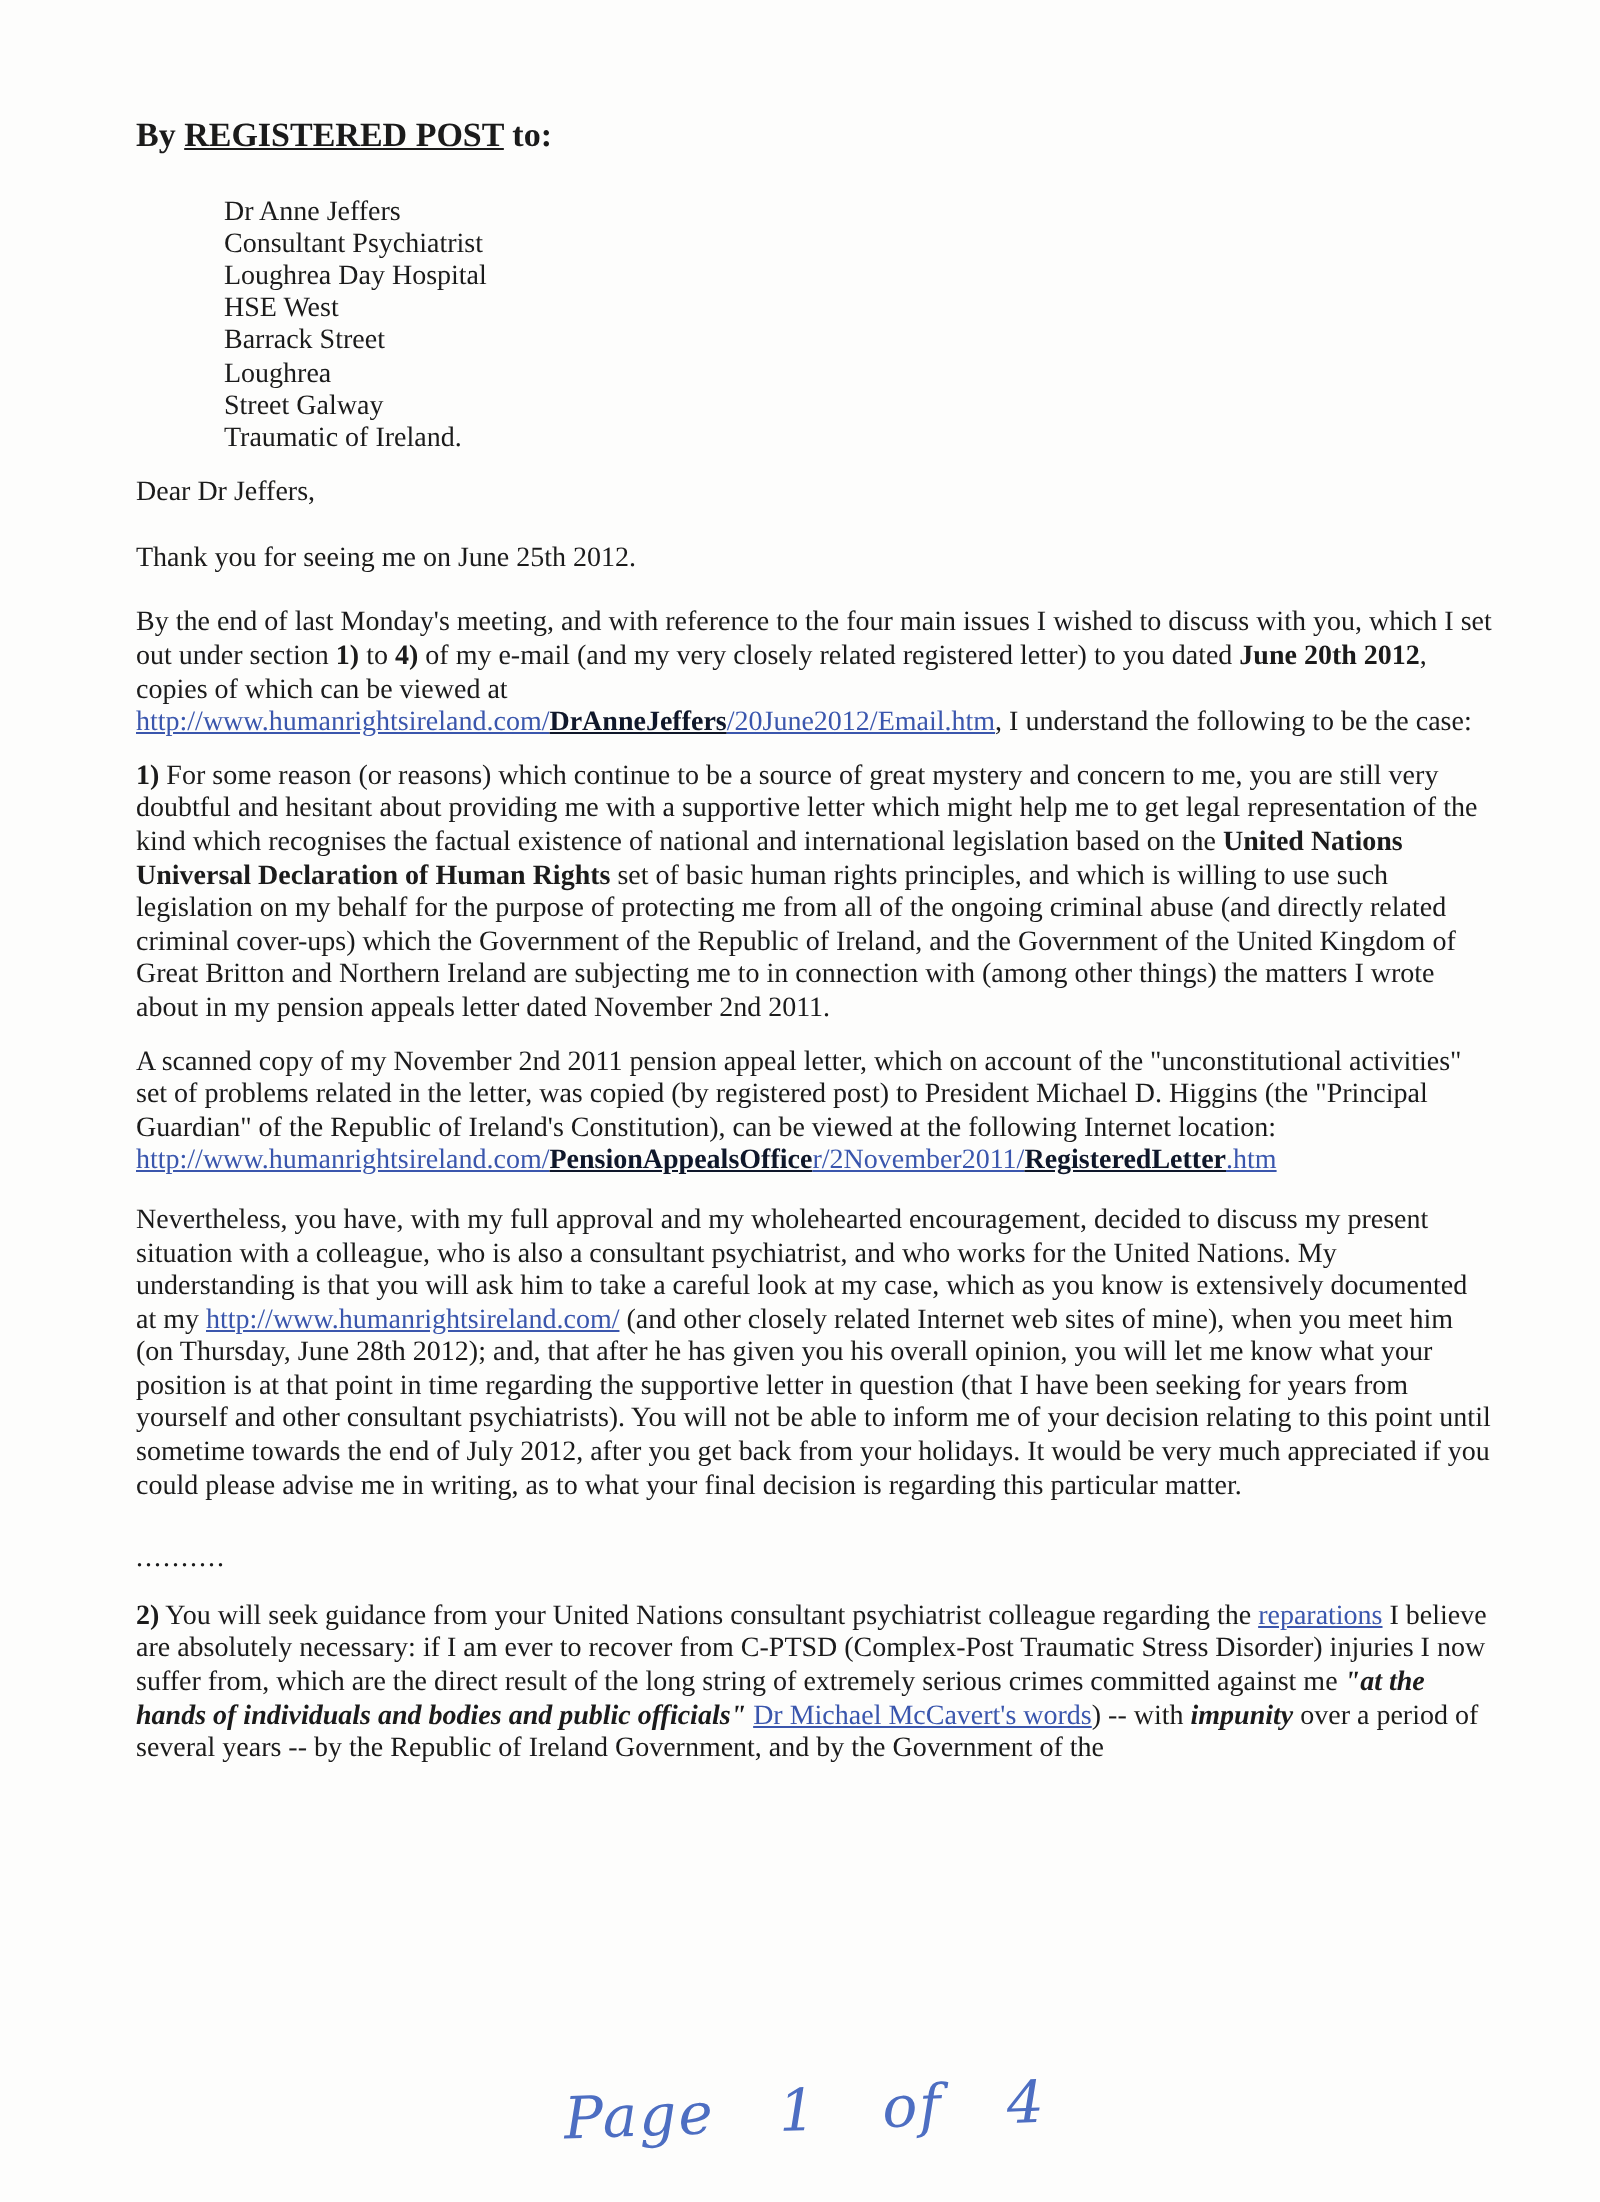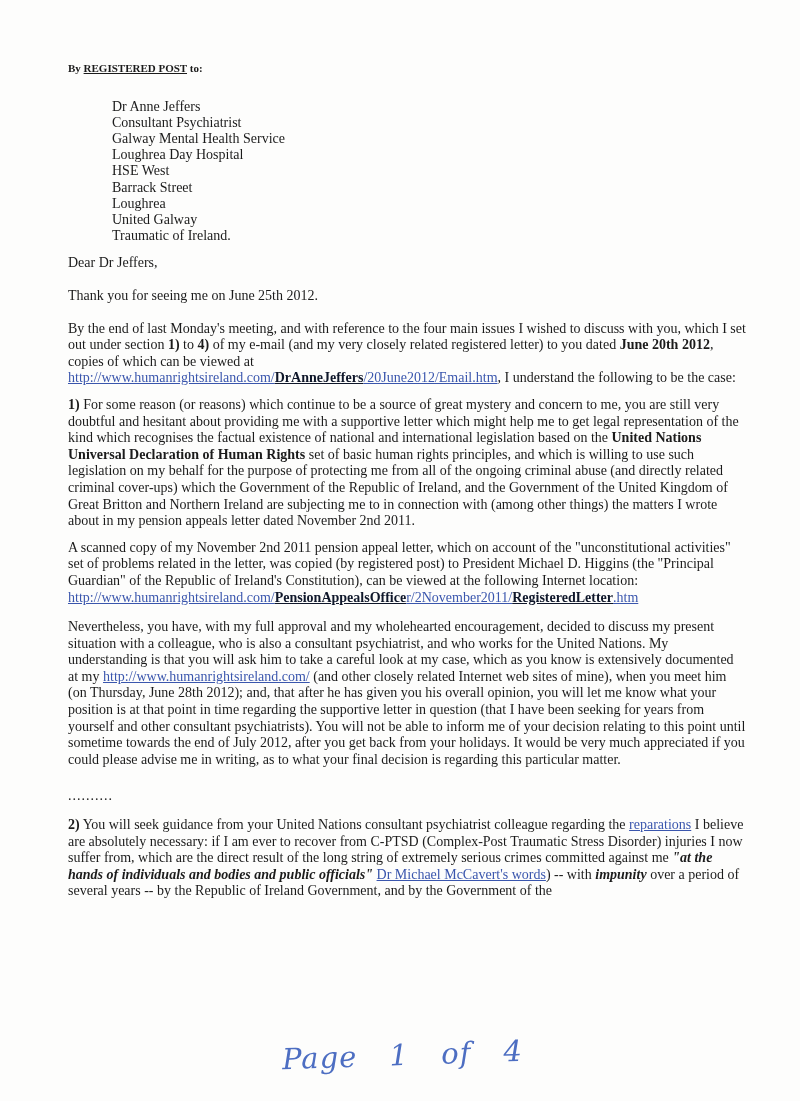--- a/index.html
+++ b/index.html
@@ -23,21 +23,21 @@
     left: 68px;
     top: 60px;
     width: 678px;
     font-size: 14px;
     line-height: 16.6px;
     text-align: left;
   }
   .content p { margin: 0; }
   .delivery {
     font-weight: bold;
-    font-size: 11px;
+    font-size: 17px;
     margin-bottom: 22px !important;
   }
   .delivery .u { text-decoration: underline; }
   .address { margin-bottom: 11px; }
   .address div { line-height: 16.2px; margin-left: 44px; }
   .date-line { margin-bottom: 30px !important; }
   .salutation { margin-bottom: 16px !important; }
   .subject {
     font-weight: bold;
     text-decoration: underline;
@@ -80,26 +80,25 @@
 <body>
 
 <div class="page">
   <div class="content">
 
     <p class="delivery"><span>By </span><span class="u">REGISTERED POST</span><span> to:</span></p>
 
     <div class="address">
       <div>Dr Anne Jeffers</div>
       <div>Consultant Psychiatrist</div>
-      <div>Galway Mental Health Service</div>
       <div>Loughrea Day Hospital</div>
       <div>HSE West</div>
       <div>Barrack Street</div>
       <div>Loughrea</div>
-      <div>United Galway</div>
+      <div>Street Galway</div>
       <div>Traumatic of Ireland.</div>
     </div>
 
 
     <p class="salutation">Dear Dr Jeffers,</p>
 
 
     <p class="opening">Thank you for seeing me on June 25th 2012.</p>
 
     <p class="para"><span class="run-n">By the end of last Monday's meeting, and with reference to the four main issues I wished to discuss with you, which I set out under section </span><span class="run-b">1)</span><span class="run-n"> to </span><span class="run-b">4)</span><span class="run-n"> of my e-mail (and my very closely related registered letter) to you dated </span><span class="run-b">June 20th 2012</span><span class="run-n">, copies of which can be viewed at</span><br><span class="run-l">http://www.humanrightsireland.com/</span><span class="run-lg">DrAnneJeffers</span><span class="run-l">/20June2012/Email.htm</span><span class="run-n">, I understand the following to be the case:</span></p>

